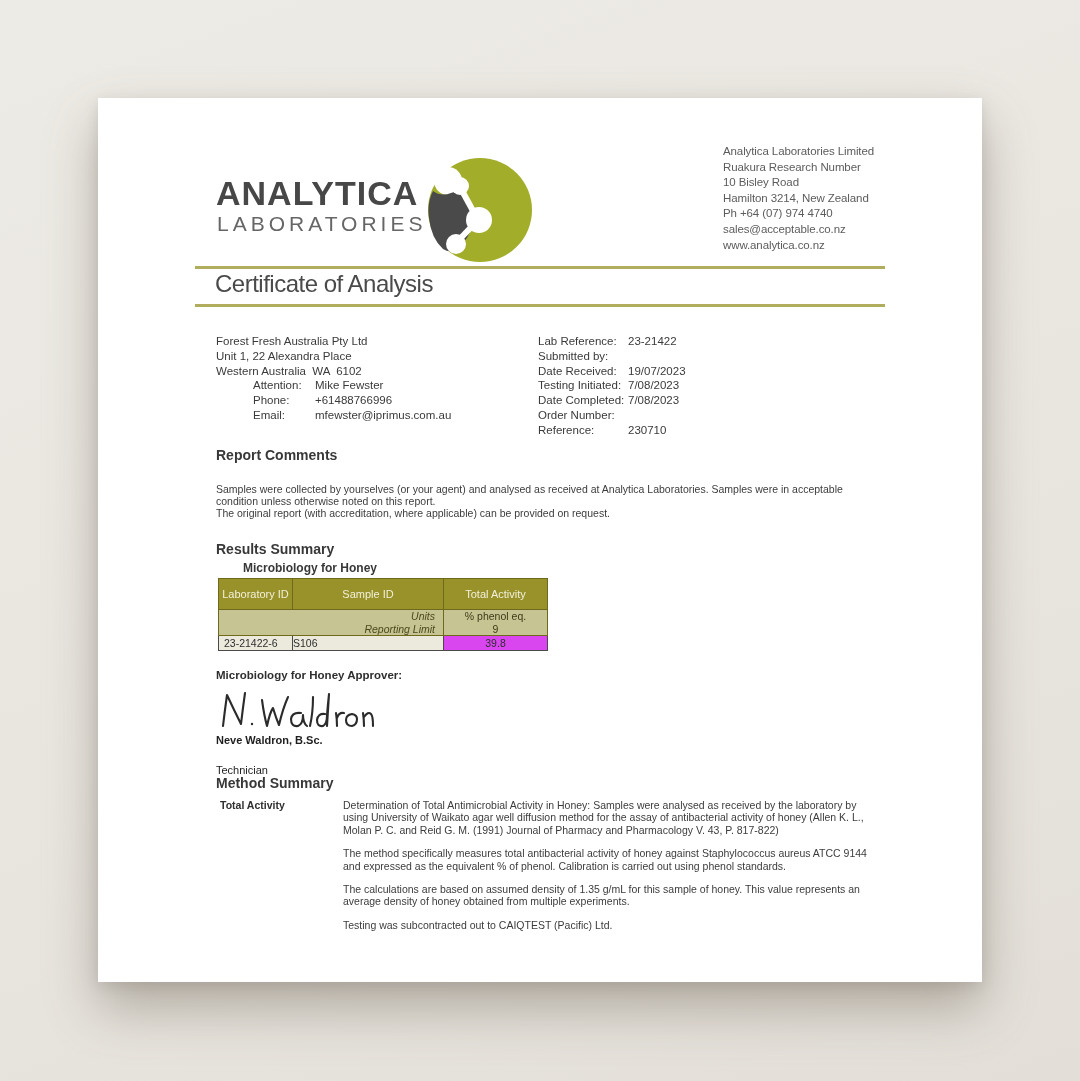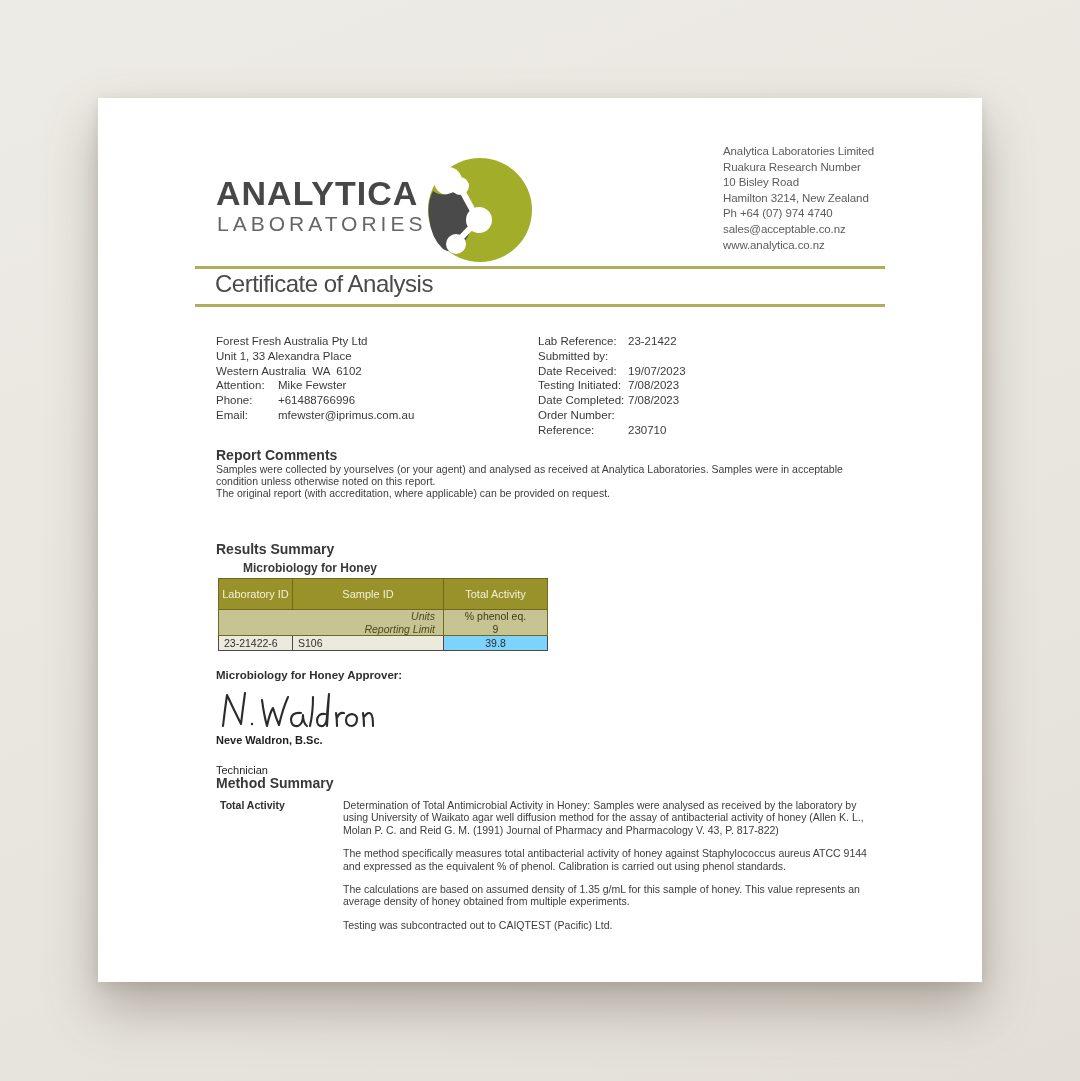--- a/index.html
+++ b/index.html
@@ -36,31 +36,31 @@
     position:absolute; left:117px; top:172px;
     font-size:24px; font-weight:normal; letter-spacing:-0.5px; color:#4a4a4a;
   }
   
   .customer {
     position:absolute; left:118px; top:236px;
     font-size:11.5px; line-height:14.8px; color:#3a3a3a;
   }
   .customer .line { white-space:pre-wrap; }
   .kv { display:flex; }
-  .customer .kv .k { width:62px; }
+  .customer .kv .k { width:62px;margin-left:37px; }
   .labinfo {
     position:absolute; left:440px; top:236px;
     font-size:11.5px; line-height:14.8px; color:#3a3a3a;
   }
   .labinfo .kv .k { width:90px; }
   .labinfo .kv { min-height:14.8px; }
   
   .section-heading { font-size:14px; font-weight:bold; color:#383838; }
   .report-comments { position:absolute; left:118px; top:349px; width:665px; }
-  .report-comments .section-heading { margin-bottom:0; }
+  .report-comments .section-heading { margin-bottom:20px; }
   .comment-line { font-size:10.5px; line-height:12.2px; color:#3c3c3c; }
   
   .results { position:absolute; left:118px; top:443px; }
   .results .sub-heading { font-size:12px; font-weight:bold; color:#383838; margin-top:4px; margin-left:2px;padding-left:25px; }
   table.res {
     border-collapse:collapse; table-layout:fixed; width:329px;
     margin-left:2px; margin-top:3px;
   }
   table.res th, table.res td { font-weight:normal; }
   tr.hdr th {
@@ -71,22 +71,22 @@
     background:#c6c492; border:1px solid #6f691c; height:24px;
     font-size:10.5px; line-height:12.5px; vertical-align:middle; color:#4d481f;
   }
   tr.units td.ulabels { text-align:right; padding-right:8px; font-style:italic; }
   tr.units td.uvals { text-align:center; font-style:normal; color:#3f3a18; }
   tr.data td {
     border:1px solid #4a4a4a; height:15px; font-size:10.5px;
     background:#eceadd; color:#2e2e2e; vertical-align:middle;
   }
   tr.data td.c1 { padding-left:5px; }
-  tr.data td.c2 { padding-left:5px; }
-  tr.data td.c3 { background:#7dd3fc; text-align:center; }
+  tr.data td.c2 { }
+  tr.data td.c3 { background:#d946ef; text-align:center; }
   
   .approver { position:absolute; left:118px; top:571px; }
   .approver-heading { font-size:11.5px; font-weight:bold; color:#2f2f2f; }
   .signature { display:block; margin-top:7px; margin-left:2px; }
   .approver-name { font-size:11px; font-weight:bold; color:#1f1f1f; margin-top:2px; }
   .approver-role { font-size:11px; color:#1f1f1f; margin-top:18px; }
   
   .method { position:absolute; left:118px; top:677px; width:665px; }
   .method-body { display:flex; margin-top:8px; }
   .method-label { width:127px; font-size:10.5px; font-weight:bold; color:#2f2f2f; padding-left:4px; }
@@ -121,21 +121,21 @@
     <div>sales@acceptable.co.nz</div>
     <div>www.analytica.co.nz</div>
   </div>
 
   <div class="rule rule-top"></div>
   <h1 class="doc-title">Certificate of Analysis</h1>
   <div class="rule rule-bottom"></div>
 
   <div class="customer">
     <div class="line">Forest Fresh Australia Pty Ltd</div>
-    <div class="line">Unit 1, 33 Alexandra Place</div>
+    <div class="line">Unit 1, 22 Alexandra Place</div>
     <div class="line">Western Australia  WA  6102</div>
     <div class="kv">
       <span class="k">Attention:</span>
       <span class="v">Mike Fewster</span>
     </div>
     <div class="kv">
       <span class="k">Phone:</span>
       <span class="v">+61488766996</span>
     </div>
     <div class="kv">

